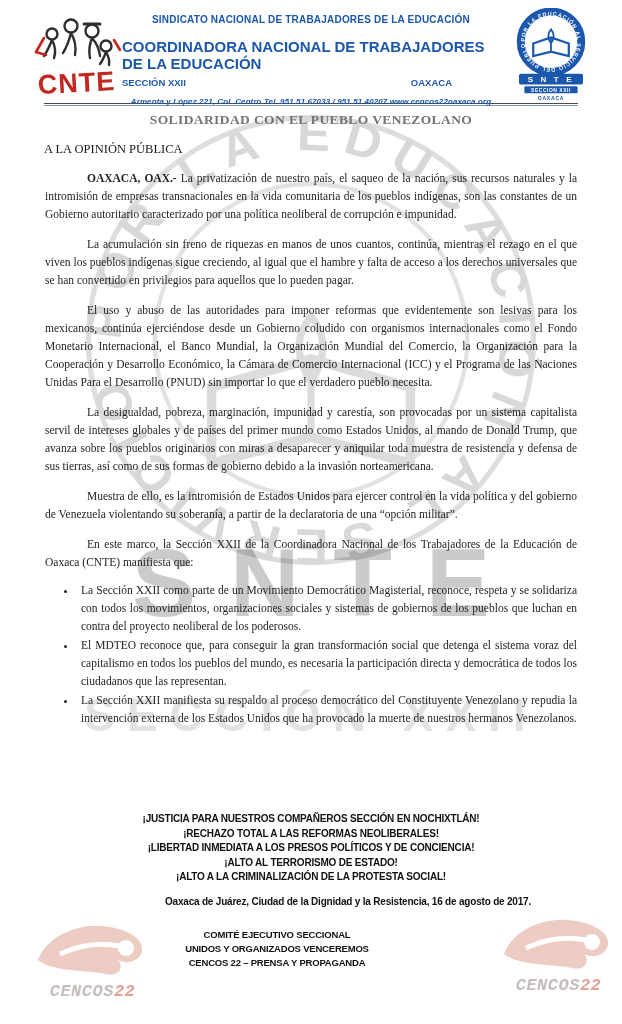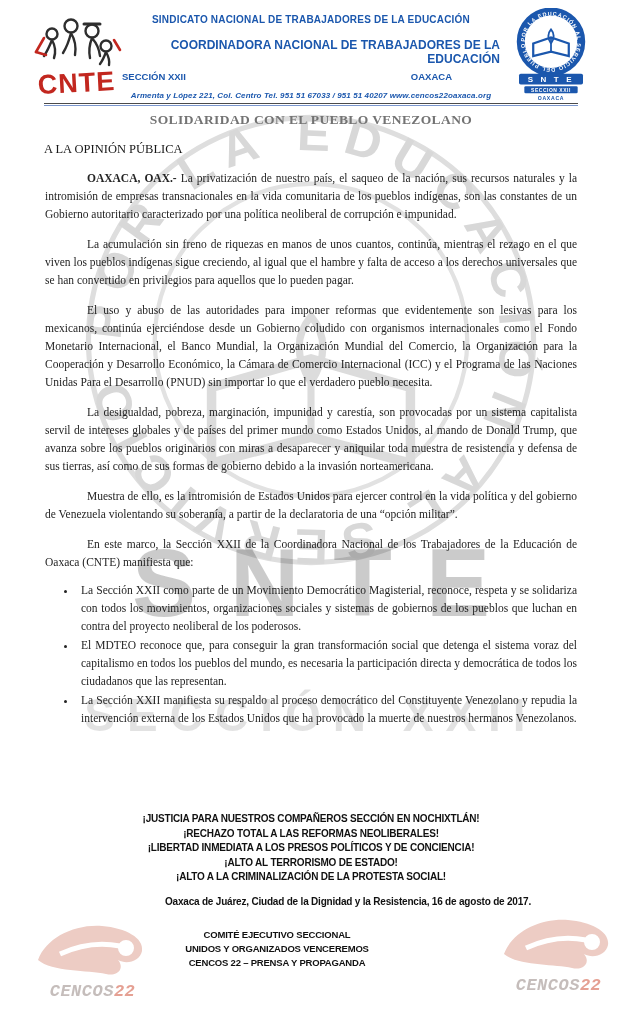--- a/index.html
+++ b/index.html
@@ -24,21 +24,21 @@
   }
   
   .content{position:relative;z-index:1;}
   
   .letterhead{position:relative;height:103px;}
   .cnte-logo{position:absolute;left:26px;top:12px;width:102px;height:90px;}
   .snte-logo{position:absolute;left:503px;top:8px;width:96px;height:96px;}
   .lh-center{position:absolute;left:122px;top:14px;width:378px;
     font-family:"Liberation Sans",sans-serif;color:#1b57ad;font-weight:bold;}
   .lh-line1{text-align:center;font-size:10px;letter-spacing:0.2px;}
-  .lh-line2{text-align:right;font-size:12px;margin-top:13px;}
+  .lh-line2{text-align:left;font-size:15px;margin-top:13px;}
   .lh-row{display:flex;justify-content:space-between;font-size:9.5px;margin-top:5px;padding-right:48px;}
   .lh-address{text-align:center;font-size:8px;font-style:italic;margin-top:9px;letter-spacing:0.1px;}
   .rule{margin:0 44px;border-top:1px solid #4a4a4a;border-bottom:1px solid #7b97cf;height:1px;}
   
   .doc-title{
     text-align:center;font-weight:bold;font-size:13.5px;margin-top:6px;
     letter-spacing:0.4px;color:#737373;
   }
   .salutation{margin:14px 44px 0 44px;font-weight:normal;font-size:12.5px;color:#181818;}
   .para{

